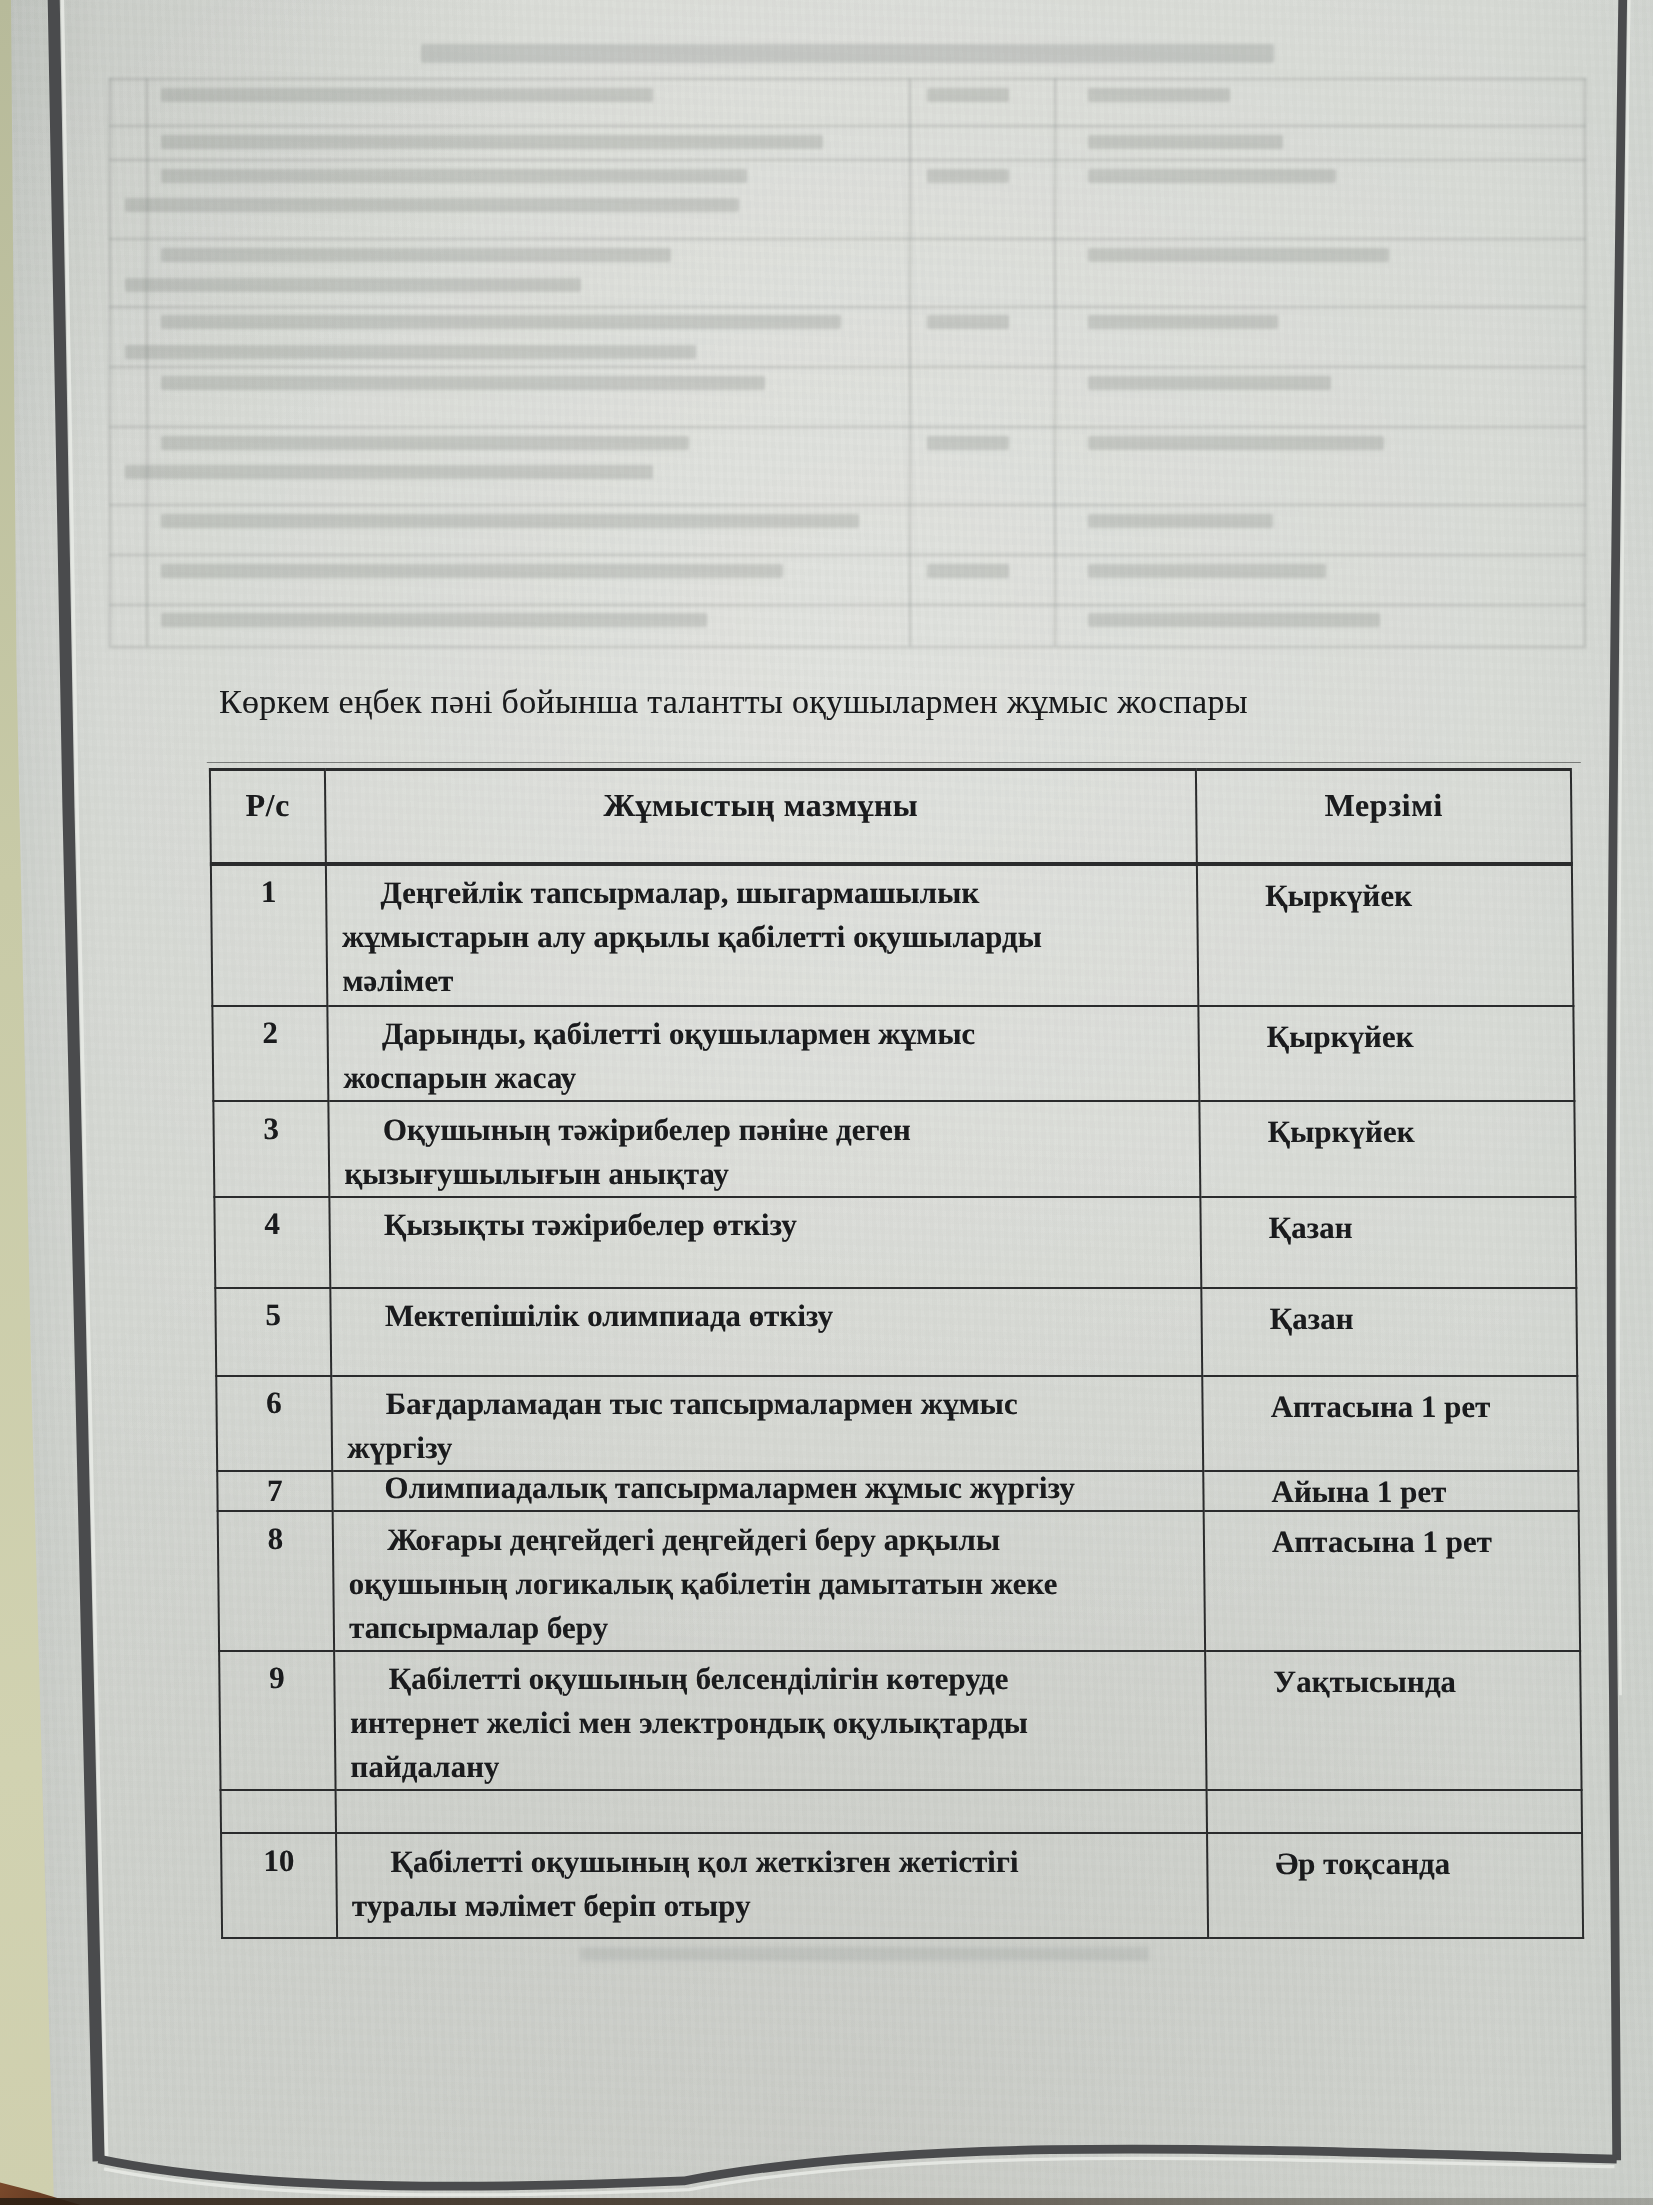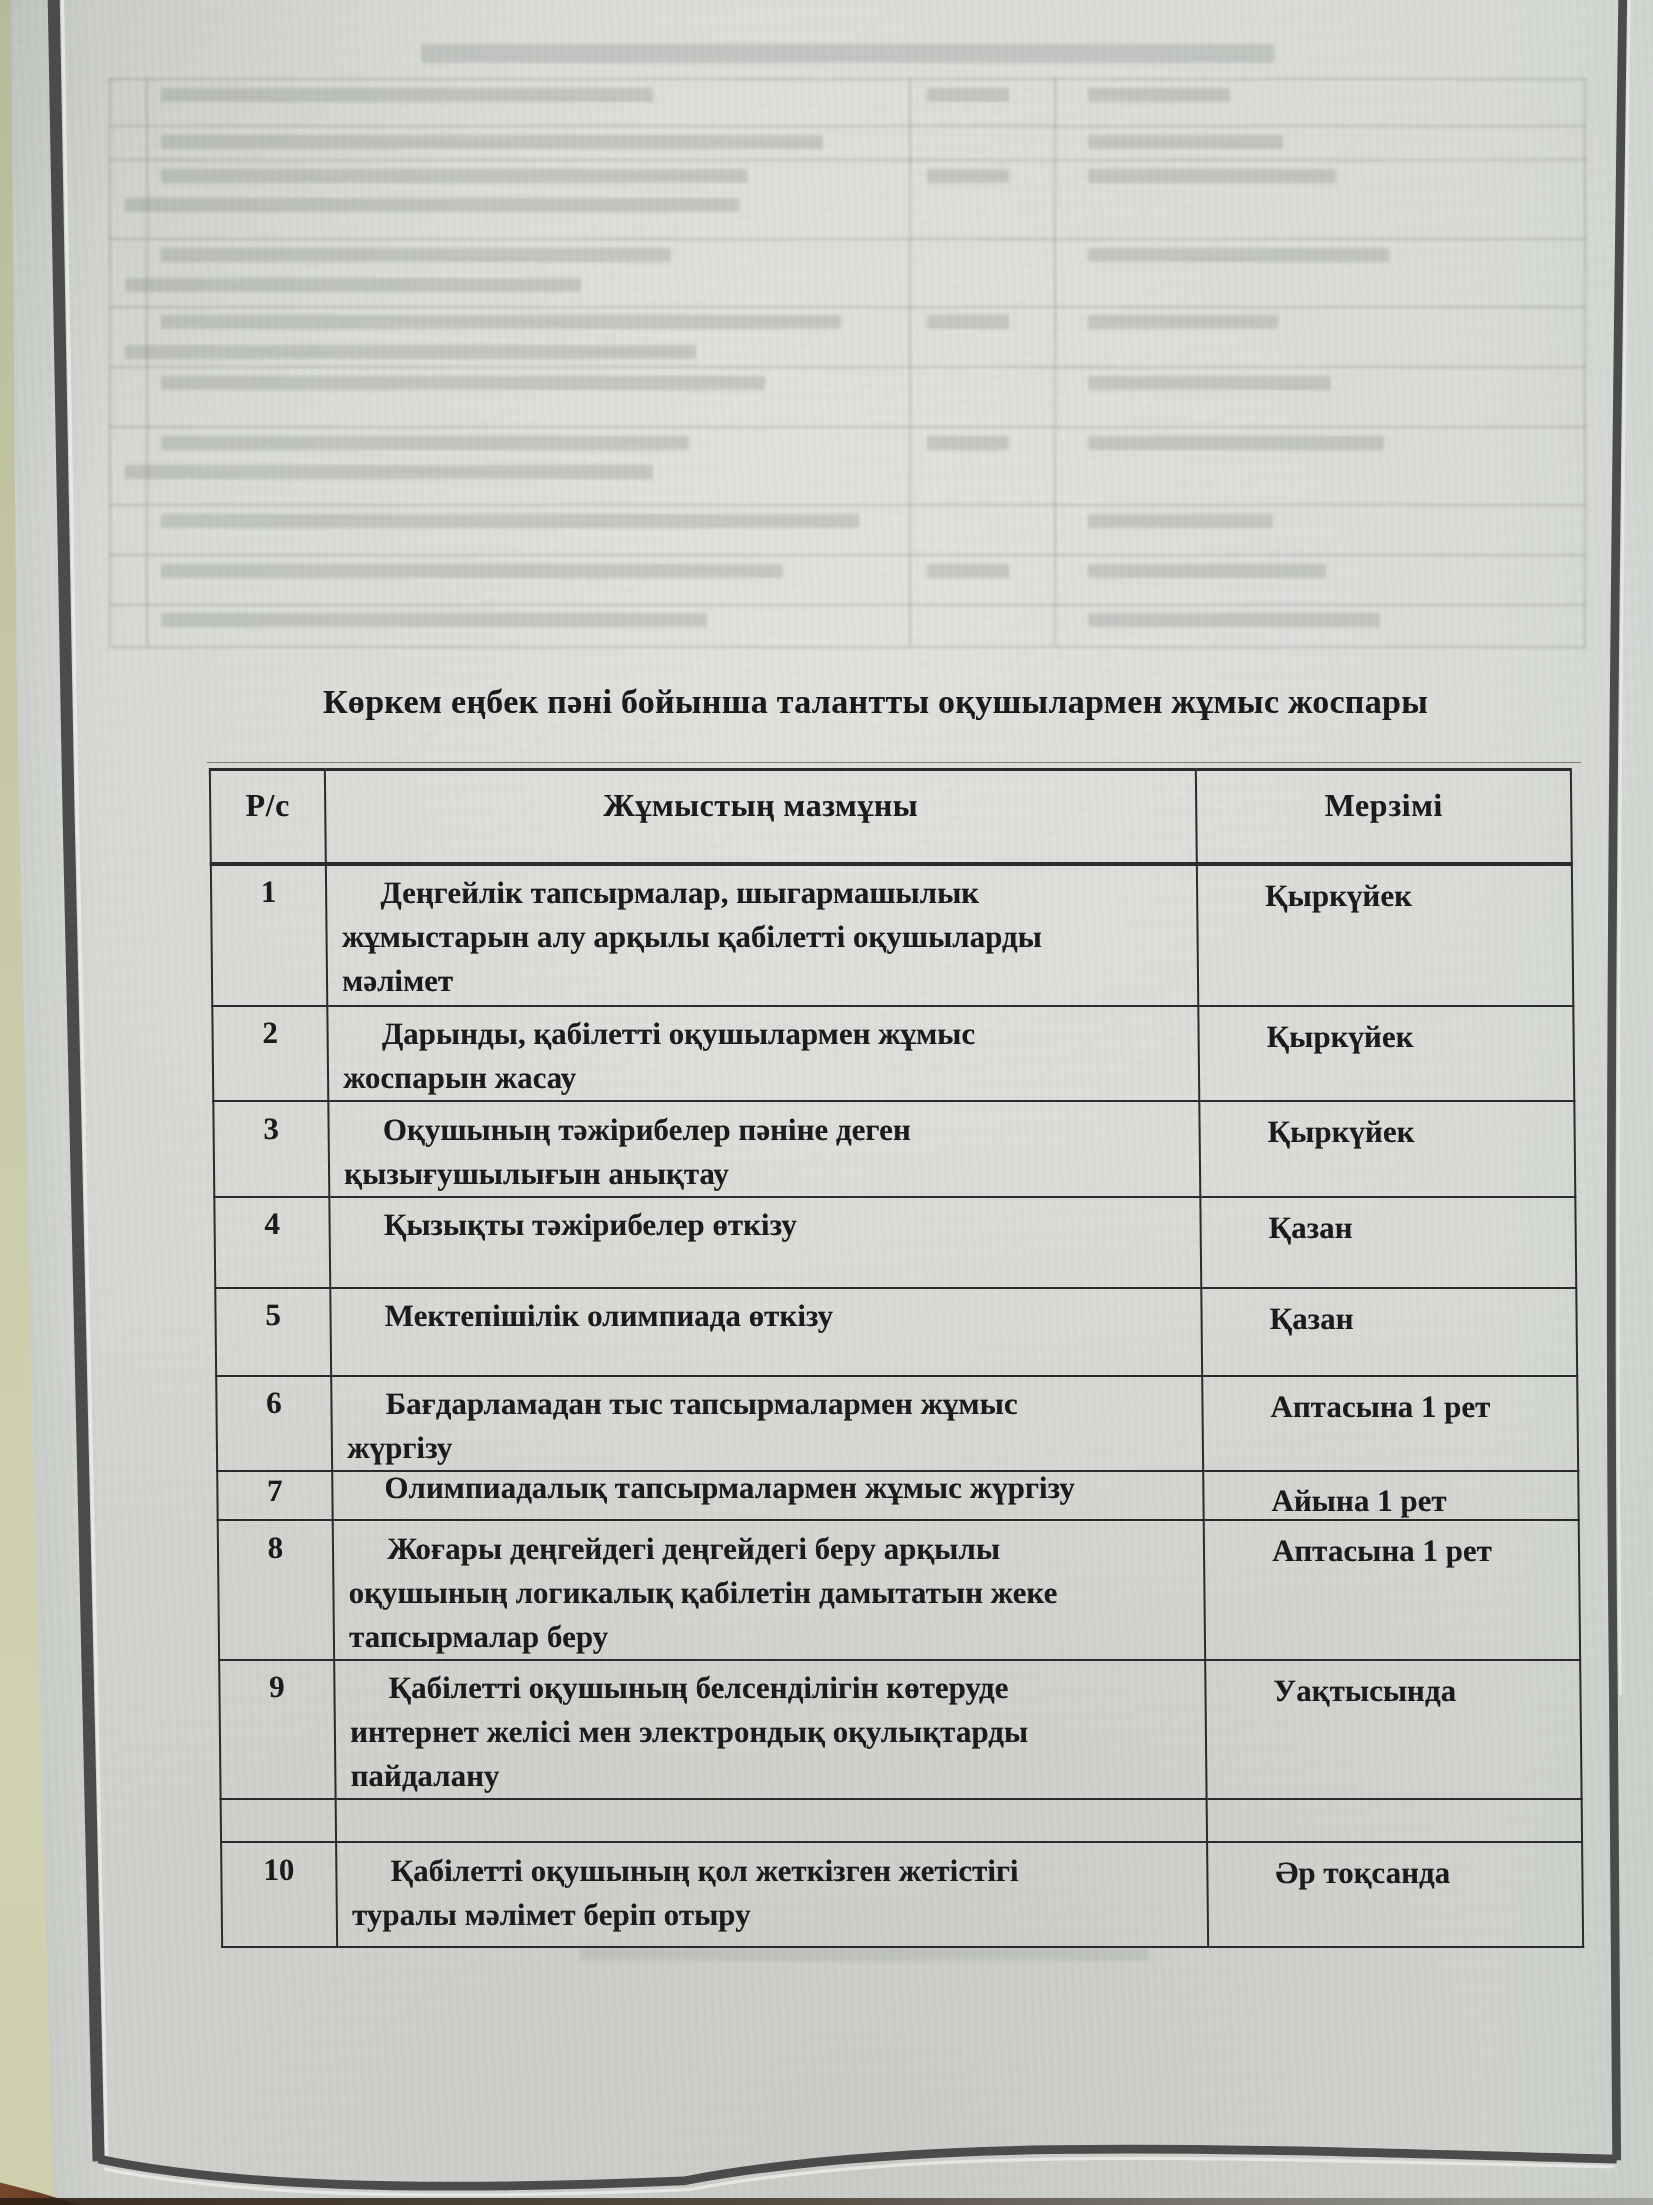--- a/index.html
+++ b/index.html
@@ -46,21 +46,21 @@
   .ghost .gline{position:absolute;background:rgba(70,76,74,0.20);}
   .ghost .grow-border{position:absolute;left:0;width:100%;height:1.6px;background:rgba(70,76,74,0.20);}
   .ghost .gbar{position:absolute;height:14.2px;background:rgba(70,76,74,0.17);border-radius:2.2px;}
   .ghost-title{position:absolute;left:421px;top:44px;width:853px;height:18.6px;
          background:rgba(70,76,74,0.16);filter:blur(1.6px);border-radius:2.2px;}
   .ghost-under{position:absolute;left:580px;top:1947px;width:569px;height:14.2px;
          background:rgba(70,76,74,0.10);filter:blur(2.2px);border-radius:2.2px;}
   
   .doc-title{
     position:absolute;left:219px;top:683px;width:1313px;
-    text-align:center;font-size:34px;font-weight:700;color:#191a1c;
+    font-size:34px;font-weight:400;color:#191a1c;
     letter-spacing:0.3px;text-shadow:0 0.5px 0.5px rgba(0,0,0,0.25);
     white-space:nowrap;
   }
   
   table.plan{
     position:absolute;left:215px;top:768px;width:1360px;
     border-collapse:collapse;table-layout:fixed;
     transform:skewX(0.6deg);
     color:#1a1b1d;
   }
@@ -74,21 +74,21 @@
   }
   table.plan thead th{border-top-width:3.3px;margin-left:12px;}
   th.h-cell{padding-top:16.4px;font-size:32px;text-align:center;letter-spacing:0.5px;}
   td.n-cell{padding-top:8.8px;font-size:31px;text-align:center;}
   td.c-cell{padding:5.5px 15.3px 0 14.2px;font-size:31px;}
   td.c-cell .line{display:block;line-height:44px;}
   td.c-cell .line:first-child{text-indent:39px;}
   td.t-cell{padding:12px 4.4px 0 67px;font-size:31px;}
   tr.compact td.c-cell .line{line-height:32px;}
   tr.compact td.n-cell{padding-top:1.1px;}
-  tr.compact td.t-cell{padding-top:11px;margin-left:16px;}
+  tr.compact td.t-cell{padding-top:2px;margin-left:16px;}
   tr.compact td.c-cell{padding-top:0;padding-left:12px;}
   
   .doc-title, table.plan{text-shadow:0 0 0.5px rgba(25,26,28,0.4);}
 </style>
 </head>
 <body>
 
 <div class="photo">
 
   <div class="paper-grain"></div>

